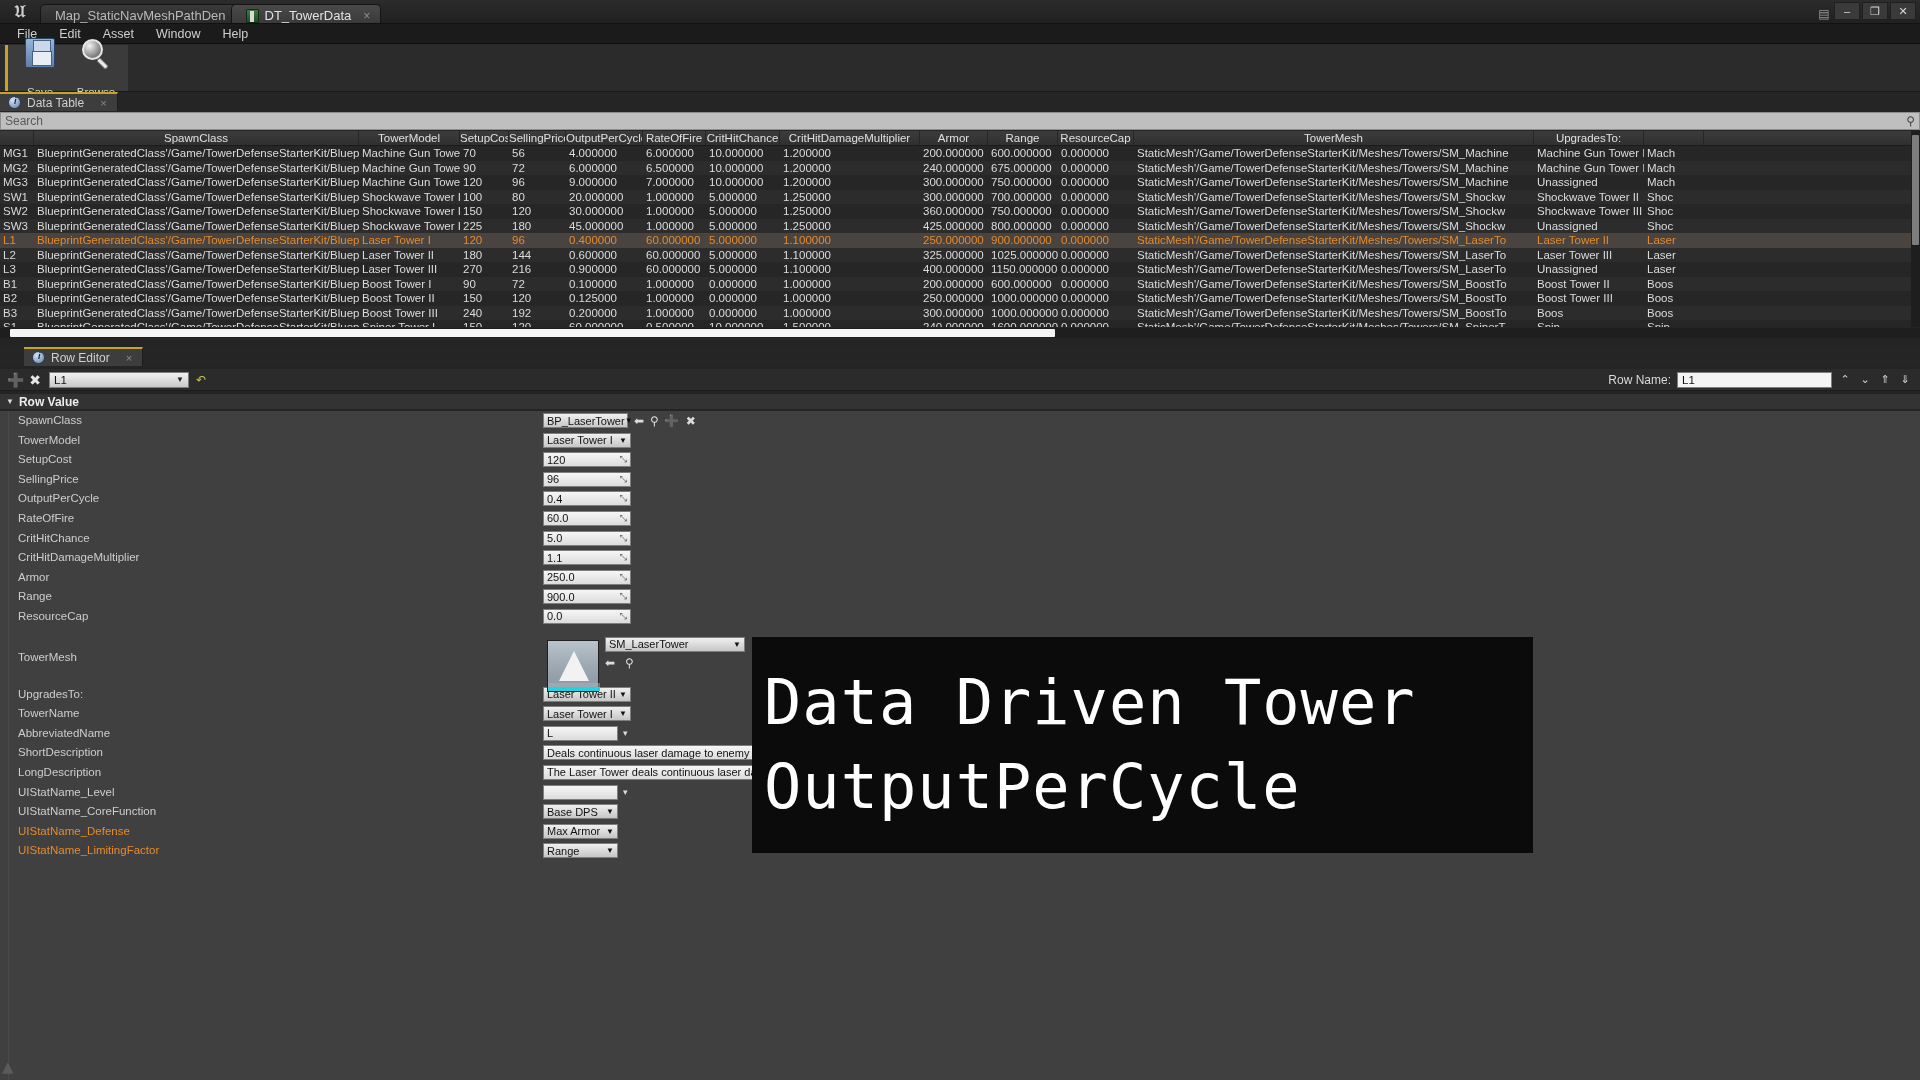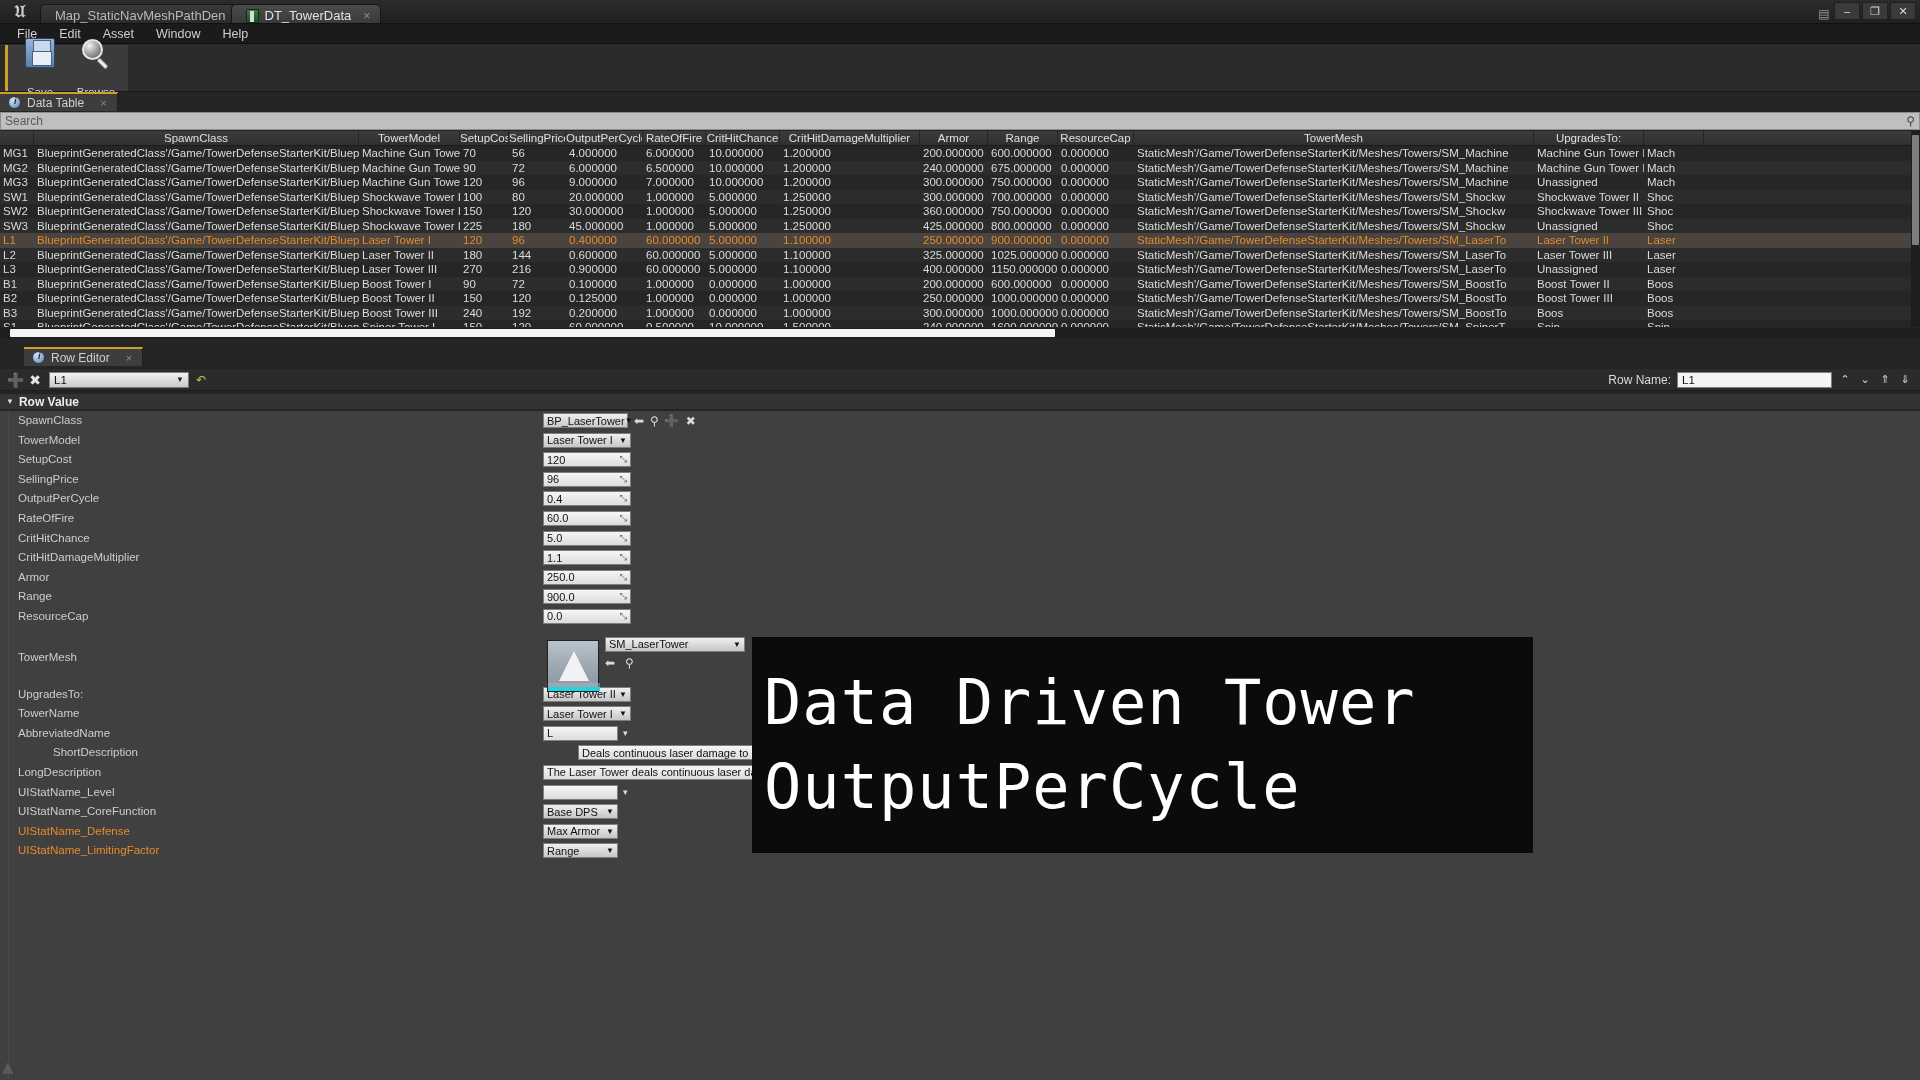--- a/index.html
+++ b/index.html
@@ -737,21 +737,21 @@
       </div>
       <div class="prop-row" style="height: 19.6px;">
         <div class="prop-label" style="top: 3px;">AbbreviatedName</div>
         <div class="ctrl" style="display: flex; align-items: center;">
           <div class="txtfield" style="width: 75px;">
             <span>L</span>
           </div>
           <span style="margin-left: 5px; font-size: 9px; color: rgb(220, 220, 220);">▾</span>
         </div>
       </div>
-      <div class="prop-row" style="height: 19.6px; margin-left: 35px;">
+      <div class="prop-row" style="height: 19.6px;">
         <div class="prop-label" style="top: 3px;">ShortDescription</div>
         <div class="ctrl" style="display: flex; align-items: center;">
           <div class="txtfield" style="width: 212px;">
             <span>Deals continuous laser damage to enemy units</span>
           </div>
           <span style="margin-left: 5px; font-size: 9px; color: rgb(220, 220, 220);">▾</span>
         </div>
       </div>
       <div class="prop-row" style="height: 19.6px;">
         <div class="prop-label" style="top: 3px;">LongDescription</div>

